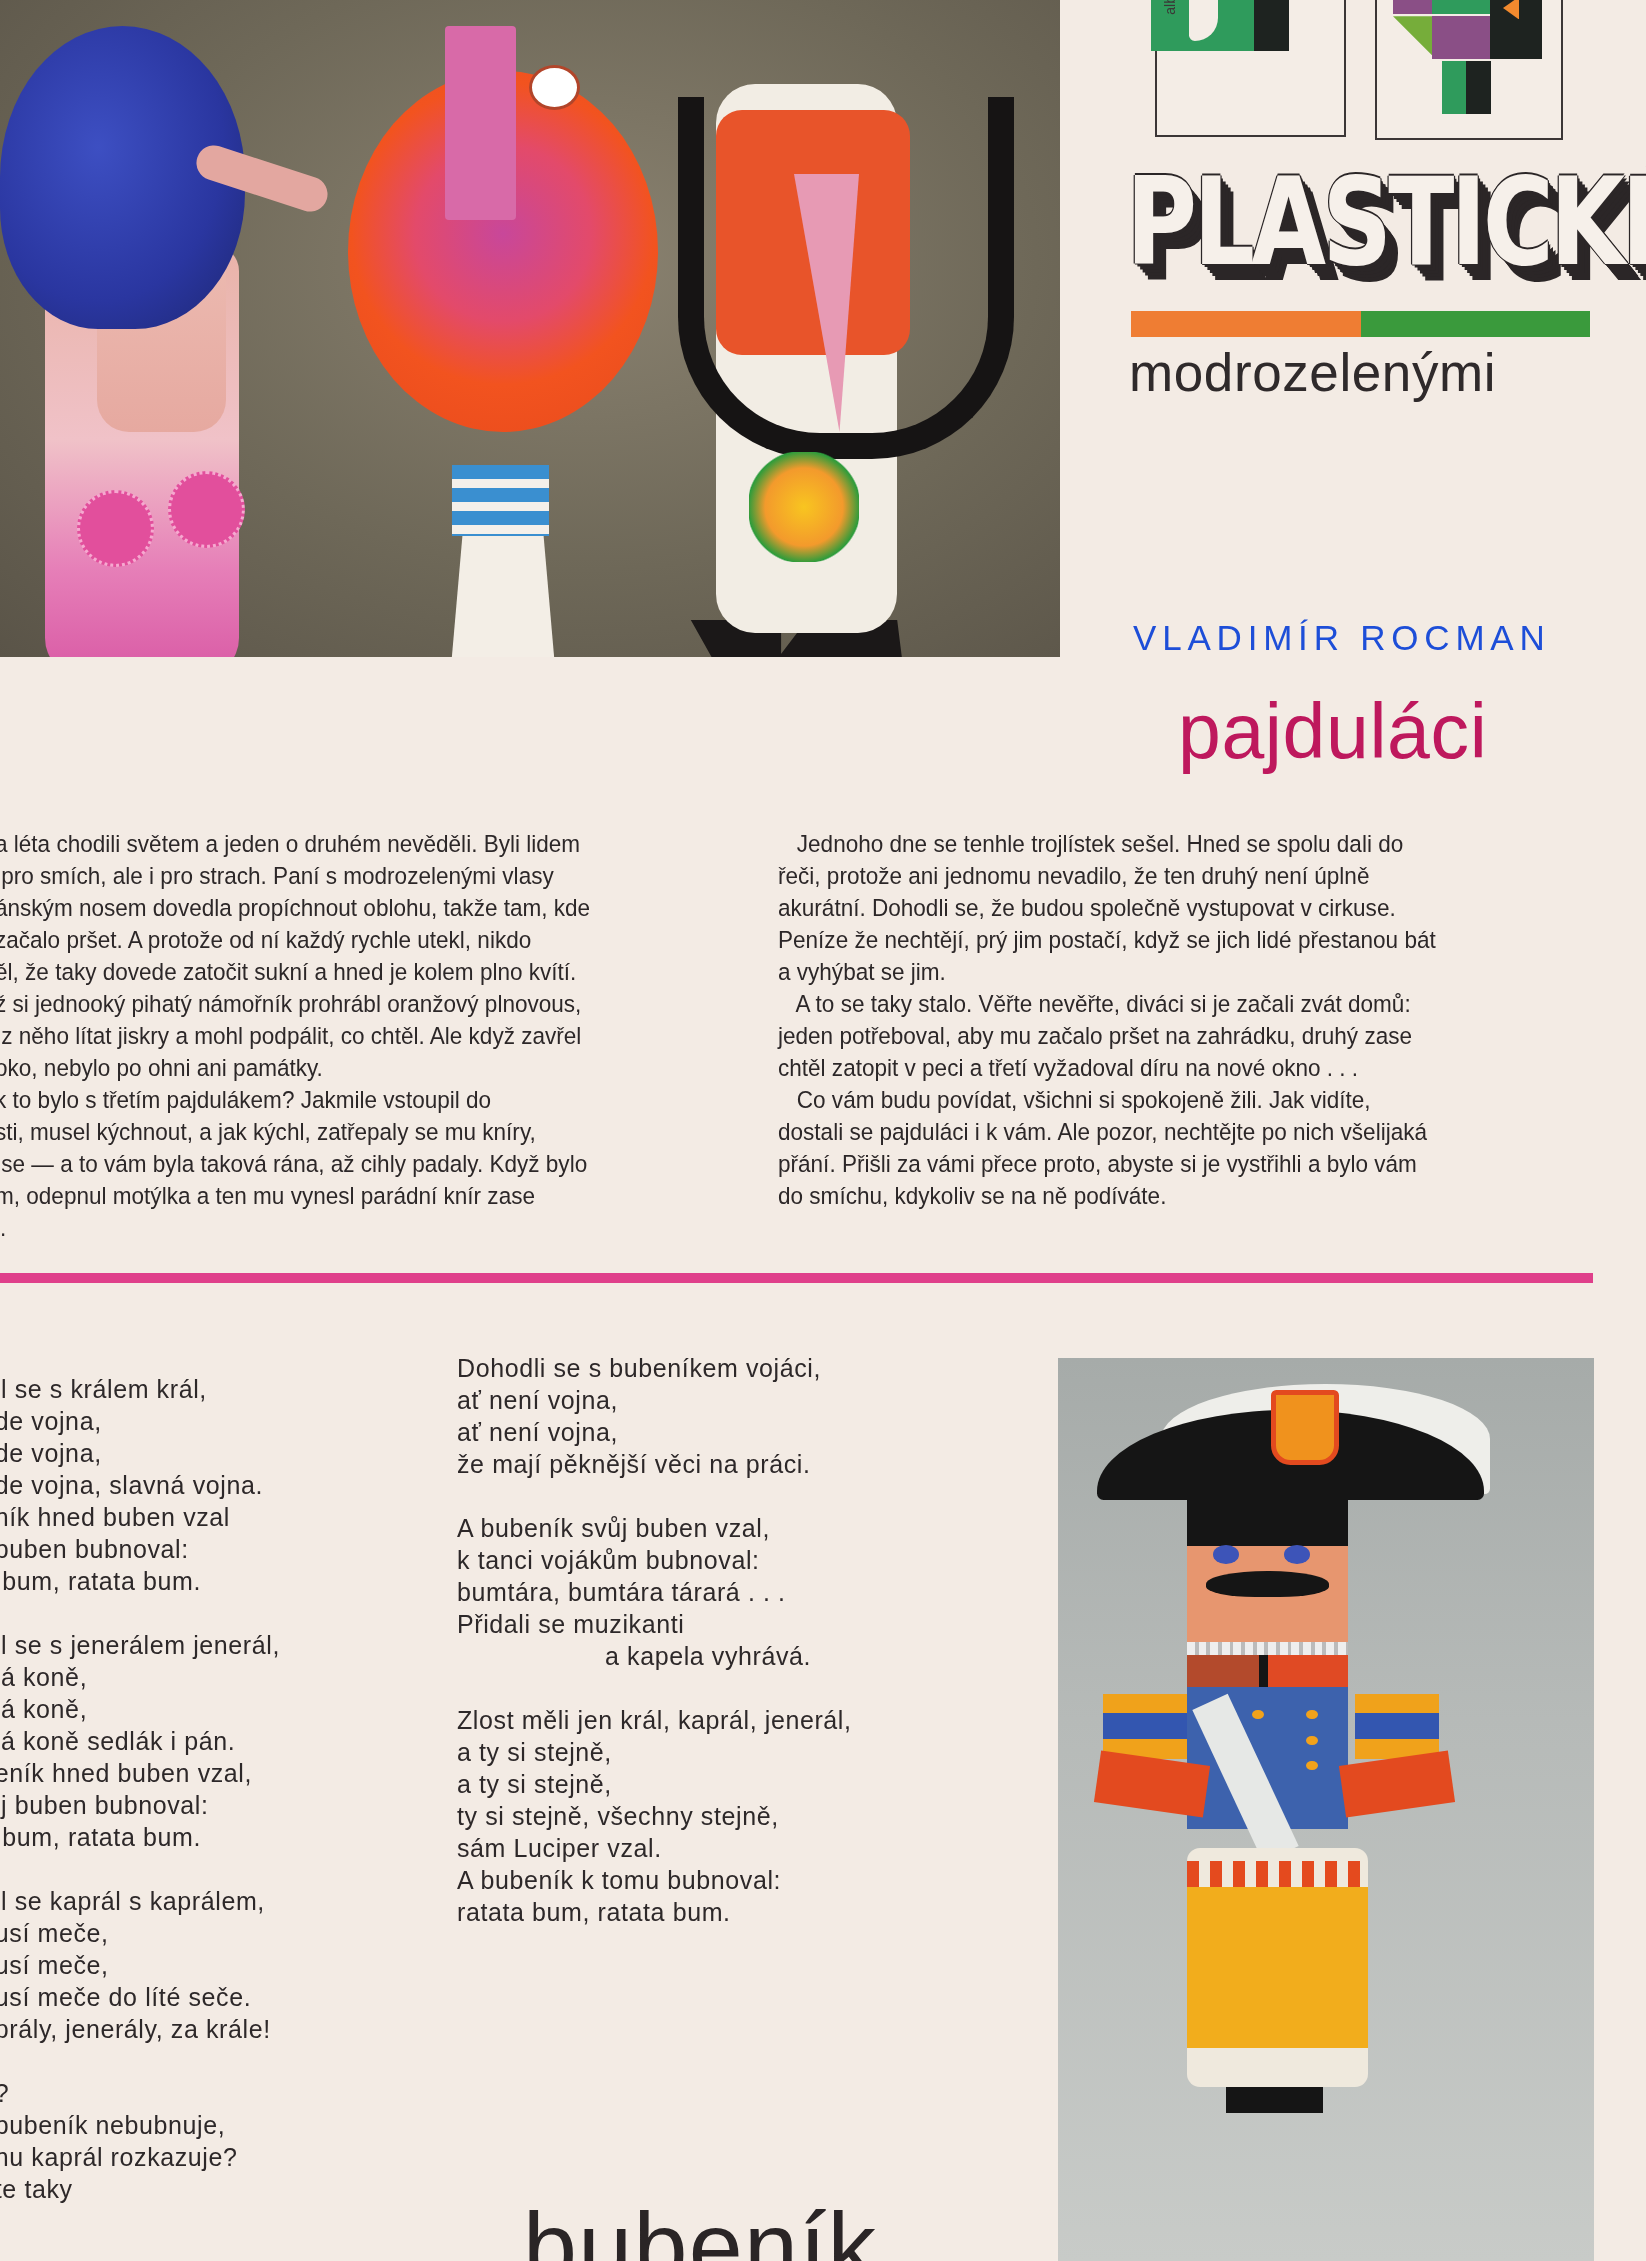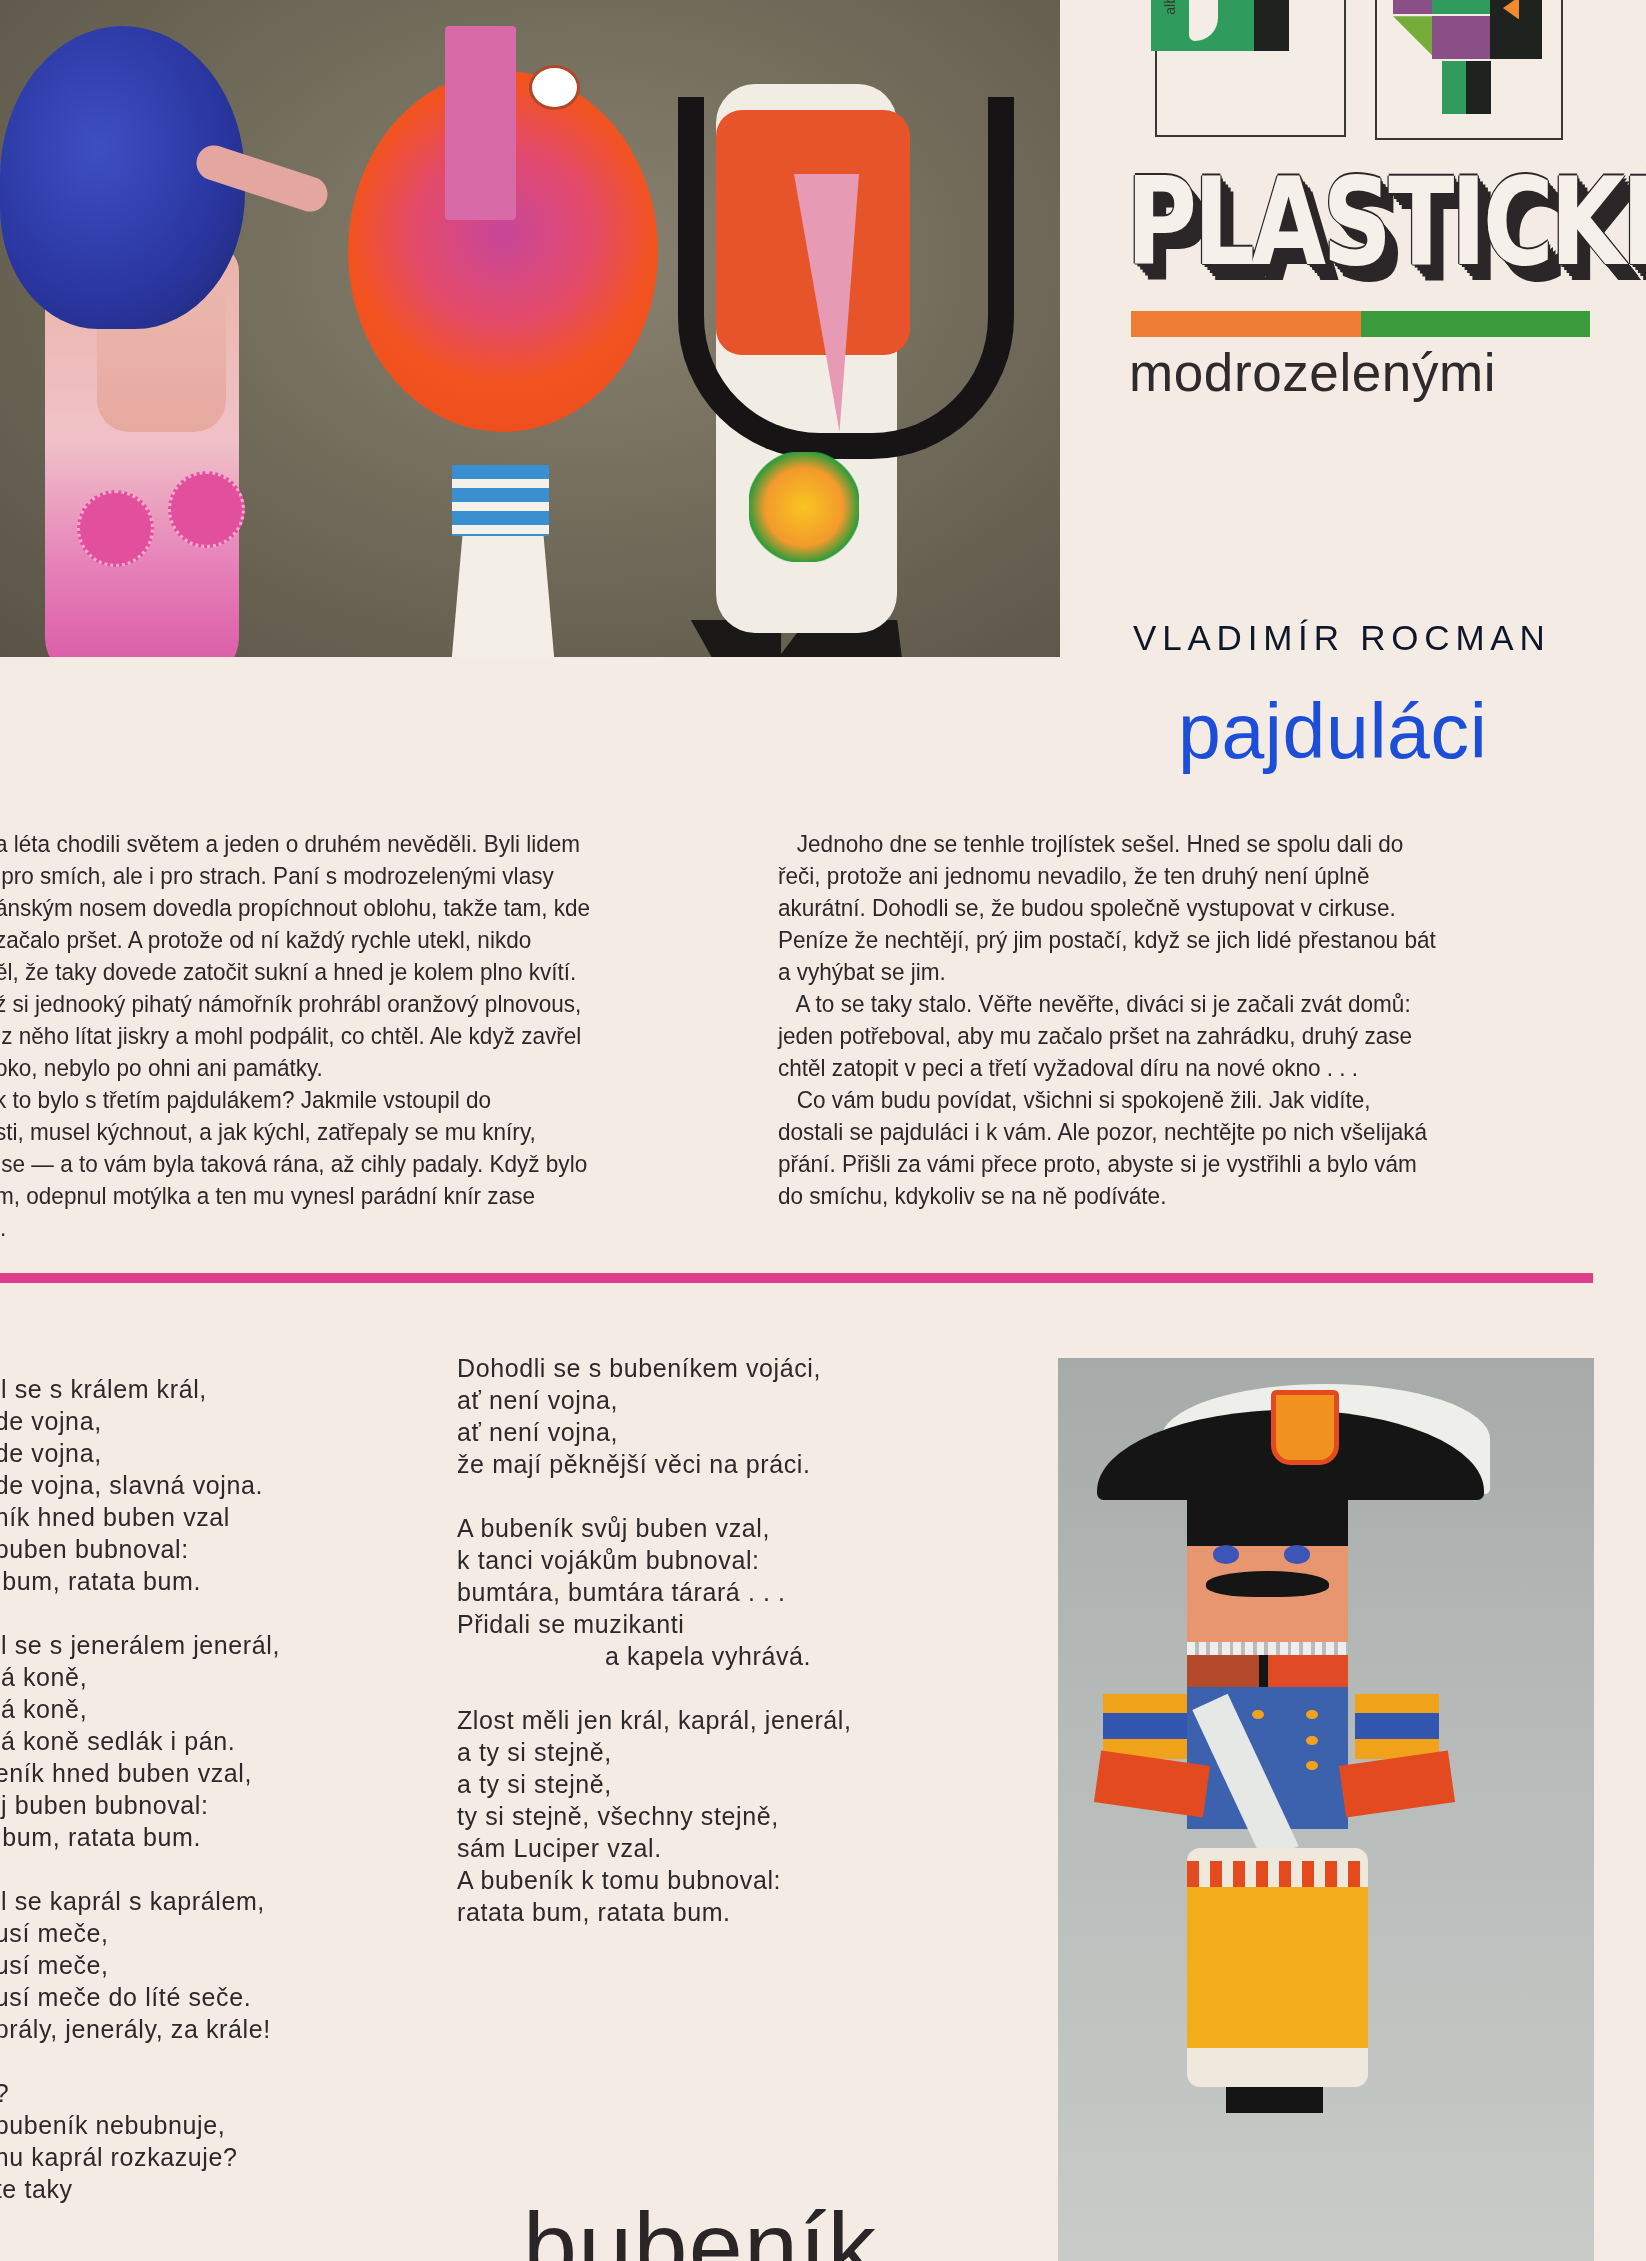--- a/index.html
+++ b/index.html
@@ -71,22 +71,22 @@
     font-family: "DejaVu Sans", sans-serif; font-weight: bold; font-size: 97px; letter-spacing: -3.9px;
     color: #f6f0ea; transform: scaleY(1.25); transform-origin: top left;
     text-shadow: 2.6px 2.6px 0 #2b2627, 5.2px 5.2px 0 #2b2627, 7.7px 7.7px 0 #2b2627, 10.3px 10.3px 0 #2b2627, 13px 13px 0 #2b2627,
       -1.3px 0 0 #2b2627, 1.3px 0 0 #2b2627, 0 -1.3px 0 #2b2627, 0 1.3px 0 #2b2627;
     line-height: 1;
   }
   .color-bar { left: 1131px; top: 311px; width: 459px; height: 26px; display: flex; }
   .color-bar div { flex: 1; }
   .subtitle { left: 1129px; top: 342px; font-size: 53px; color: #2f2a2b; letter-spacing: 0.6px; }
 
-  .author { left: 1133px; top: 618px; font-size: 35px; letter-spacing: 5.8px; color: #0f172a; }
-  .story-title { left: 1178px; top: 687px; font-size: 77px; color: #1d4ed8; letter-spacing: 0.6px; }
+  .author { left: 1133px; top: 618px; font-size: 35px; letter-spacing: 5.8px; color: #1d4ed8; }
+  .story-title { left: 1178px; top: 687px; font-size: 77px; color: #be185d; letter-spacing: 0.6px; }
 
   
   .story-col {
     font-family: "Liberation Sans", sans-serif; font-size: 24.5px; line-height: 32px;
     color: #2c2728; white-space: pre; transform: scaleX(0.92); transform-origin: left top;
   }
   .col-left { left: -5.2px; top: 828px; }
   .col-right { left: 778px; top: 828px; }
 
   .divider { left: 0; top: 1273px; width: 1593px; height: 10.3px; background: #df3f8a; }

